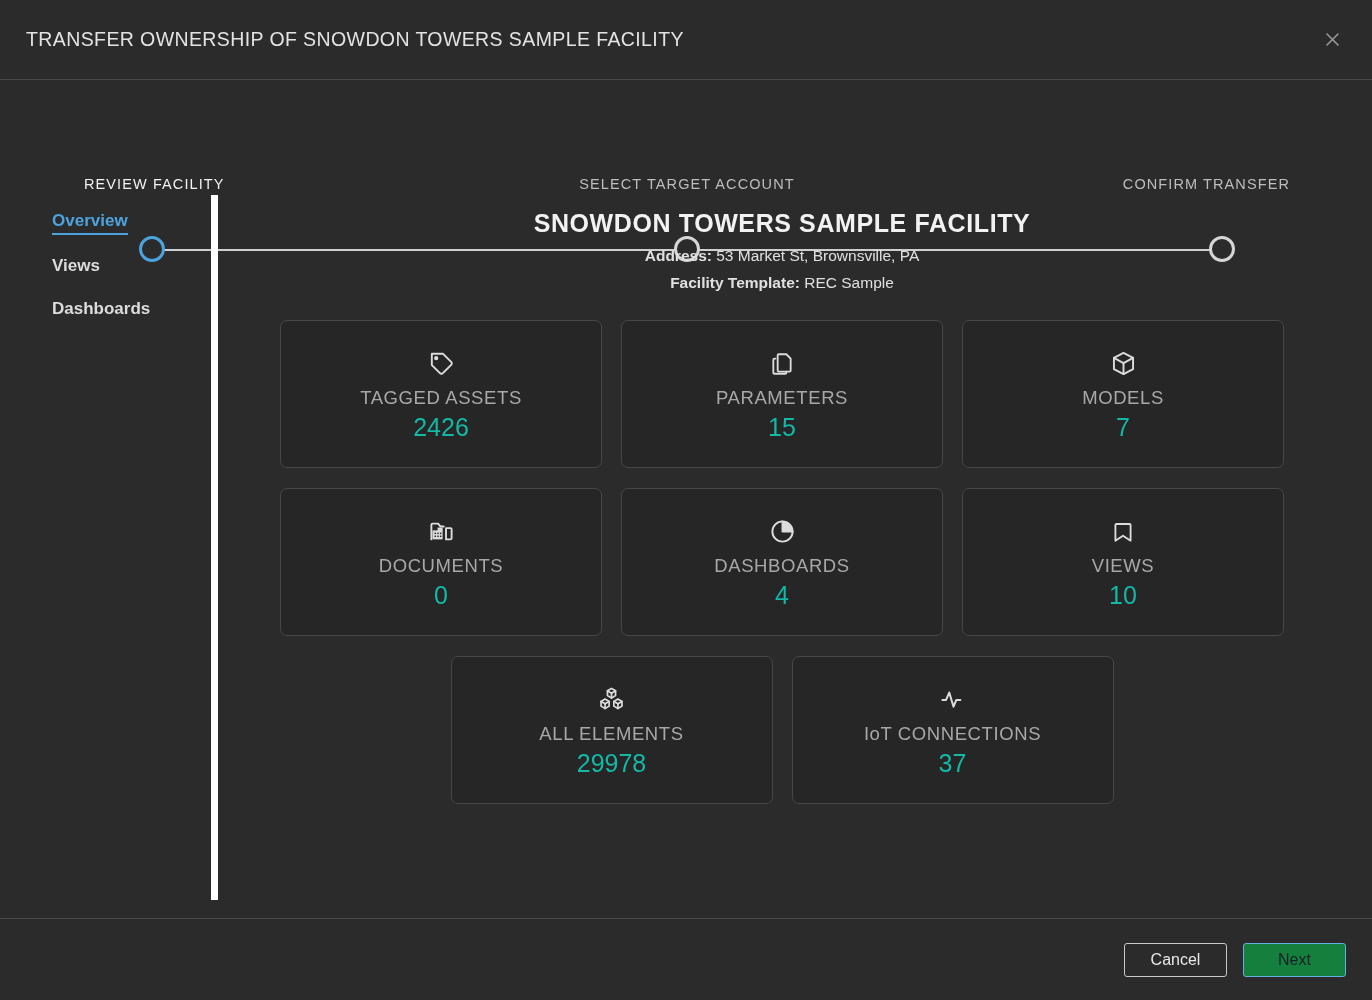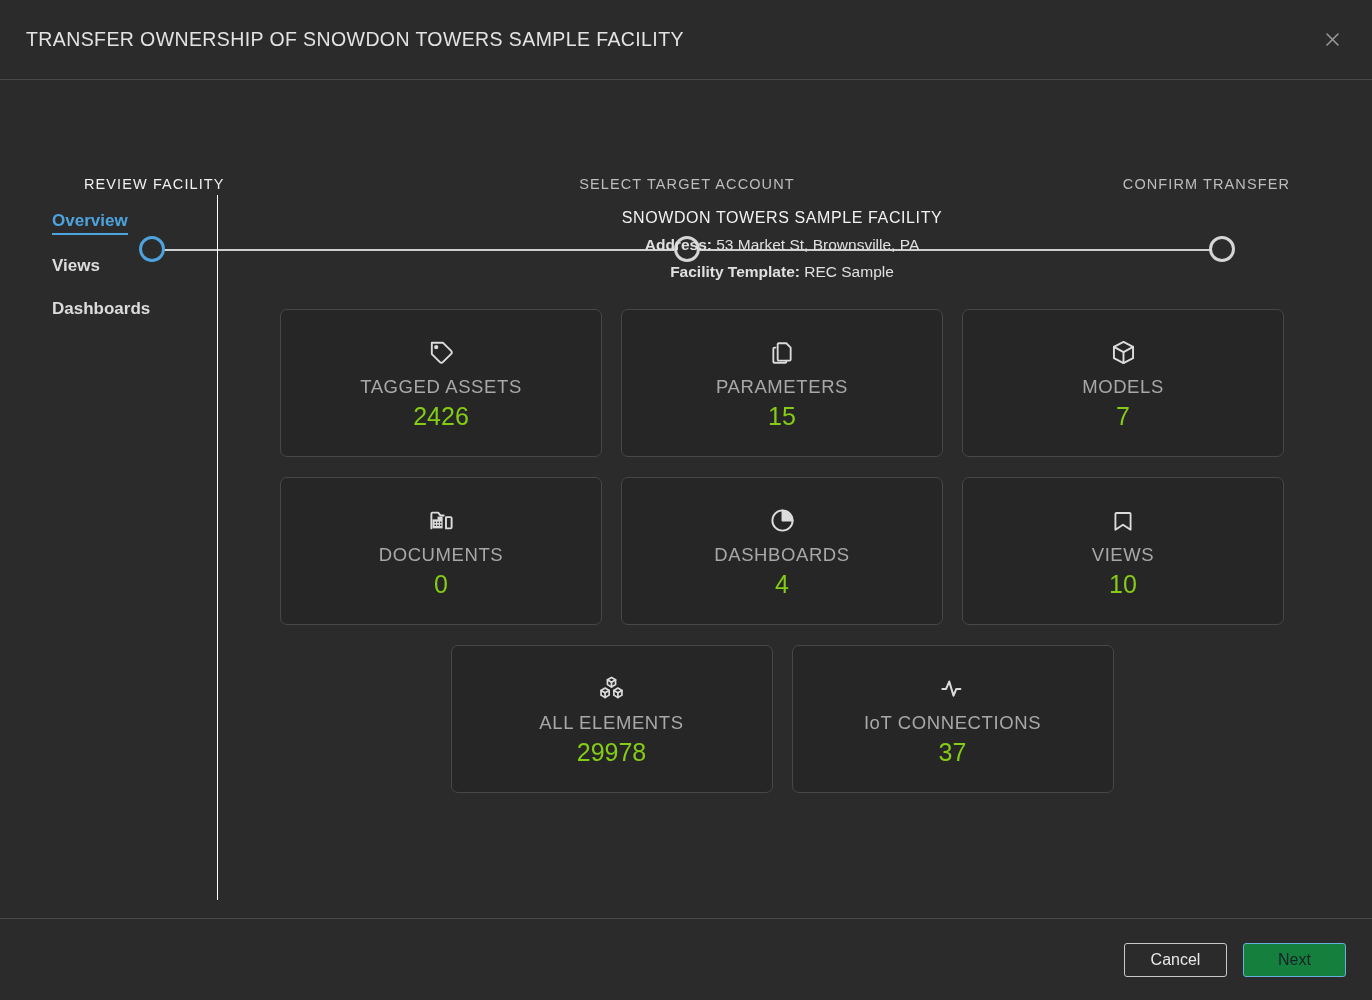--- a/index.html
+++ b/index.html
@@ -92,21 +92,21 @@
   
   .body-area {
     flex: 1 1 auto;
     display: flex;
     position: relative;
     min-height: 0;
   }
   .sidebar {
     flex: 0 0 218px;
     padding: 16px 0 0 52px;
-    border-right: 1px solid #ffffff;
+    border-right: 7px solid #ffffff;
     margin-bottom: 18px;
   }
   .side-item {
     font-size: 17px;
     font-weight: 700;
     color: #dcdcdc;
     margin-bottom: 21px;
     display: inline-block;
     cursor: pointer;
     padding-bottom: 2px;
@@ -119,22 +119,22 @@
   }
 
   .content {
     flex: 1 1 auto;
     padding: 10px 60px 0 34px;
     overflow: hidden;
   }
 
   .facility-title {
     text-align: center;
-    font-size: 16px;
-    font-weight: 400;
+    font-size: 25px;
+    font-weight: 700;
     letter-spacing: 0.6px;
     color: #f2f2f2;
     margin-top: 4px;
   }
   .facility-meta {
     text-align: center;
     font-size: 15.5px;
     color: #e0e0e0;
     margin-top: 9px;
   }
@@ -170,21 +170,21 @@
     margin-bottom: 6px;
   }
   .card-icon svg { display: block; }
   .card-label {
     font-size: 18.5px;
     letter-spacing: 0.6px;
     color: #a8a8a8;
   }
   .card-value {
     font-size: 25px;
-    color: #84cc16;
+    color: #14b8a6;
     margin-top: 4px;
   }
 
   
   .footer {
     flex: 0 0 82px;
     border-top: 1px solid #4a4a4a;
     display: flex;
     align-items: center;
     justify-content: flex-end;

